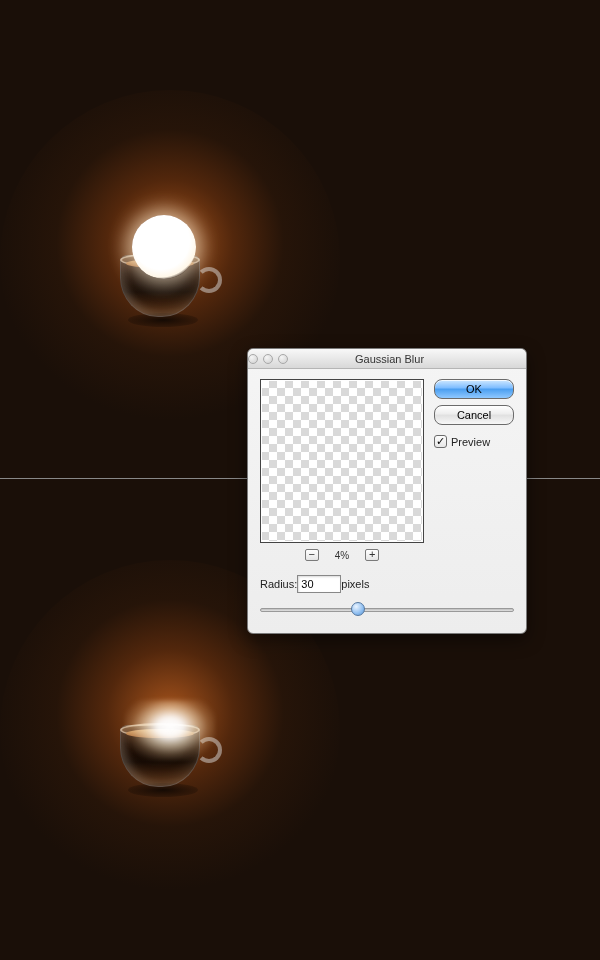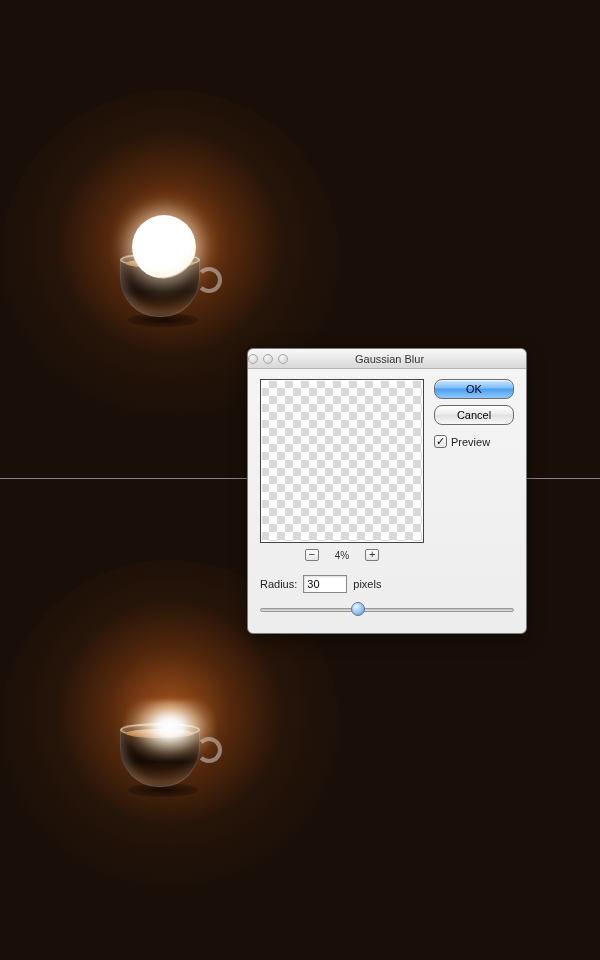--- a/index.html
+++ b/index.html
@@ -240,21 +240,20 @@
     background: linear-gradient(#fff,#e6e6e6);
     font-size: 11px;
     line-height: 9px;
     text-align: center;
     cursor: pointer;
   }
 
   .radius-row {
     display: flex;
     align-items: center;
-    gap: 6px;
     margin-top: 14px;
     font-size: 11px;
     color: #222;
   }
   .radius-input {
     width: 44px;
     height: 18px;
     border: 1px solid #888;
     background: #fff;
     font-size: 11px;

